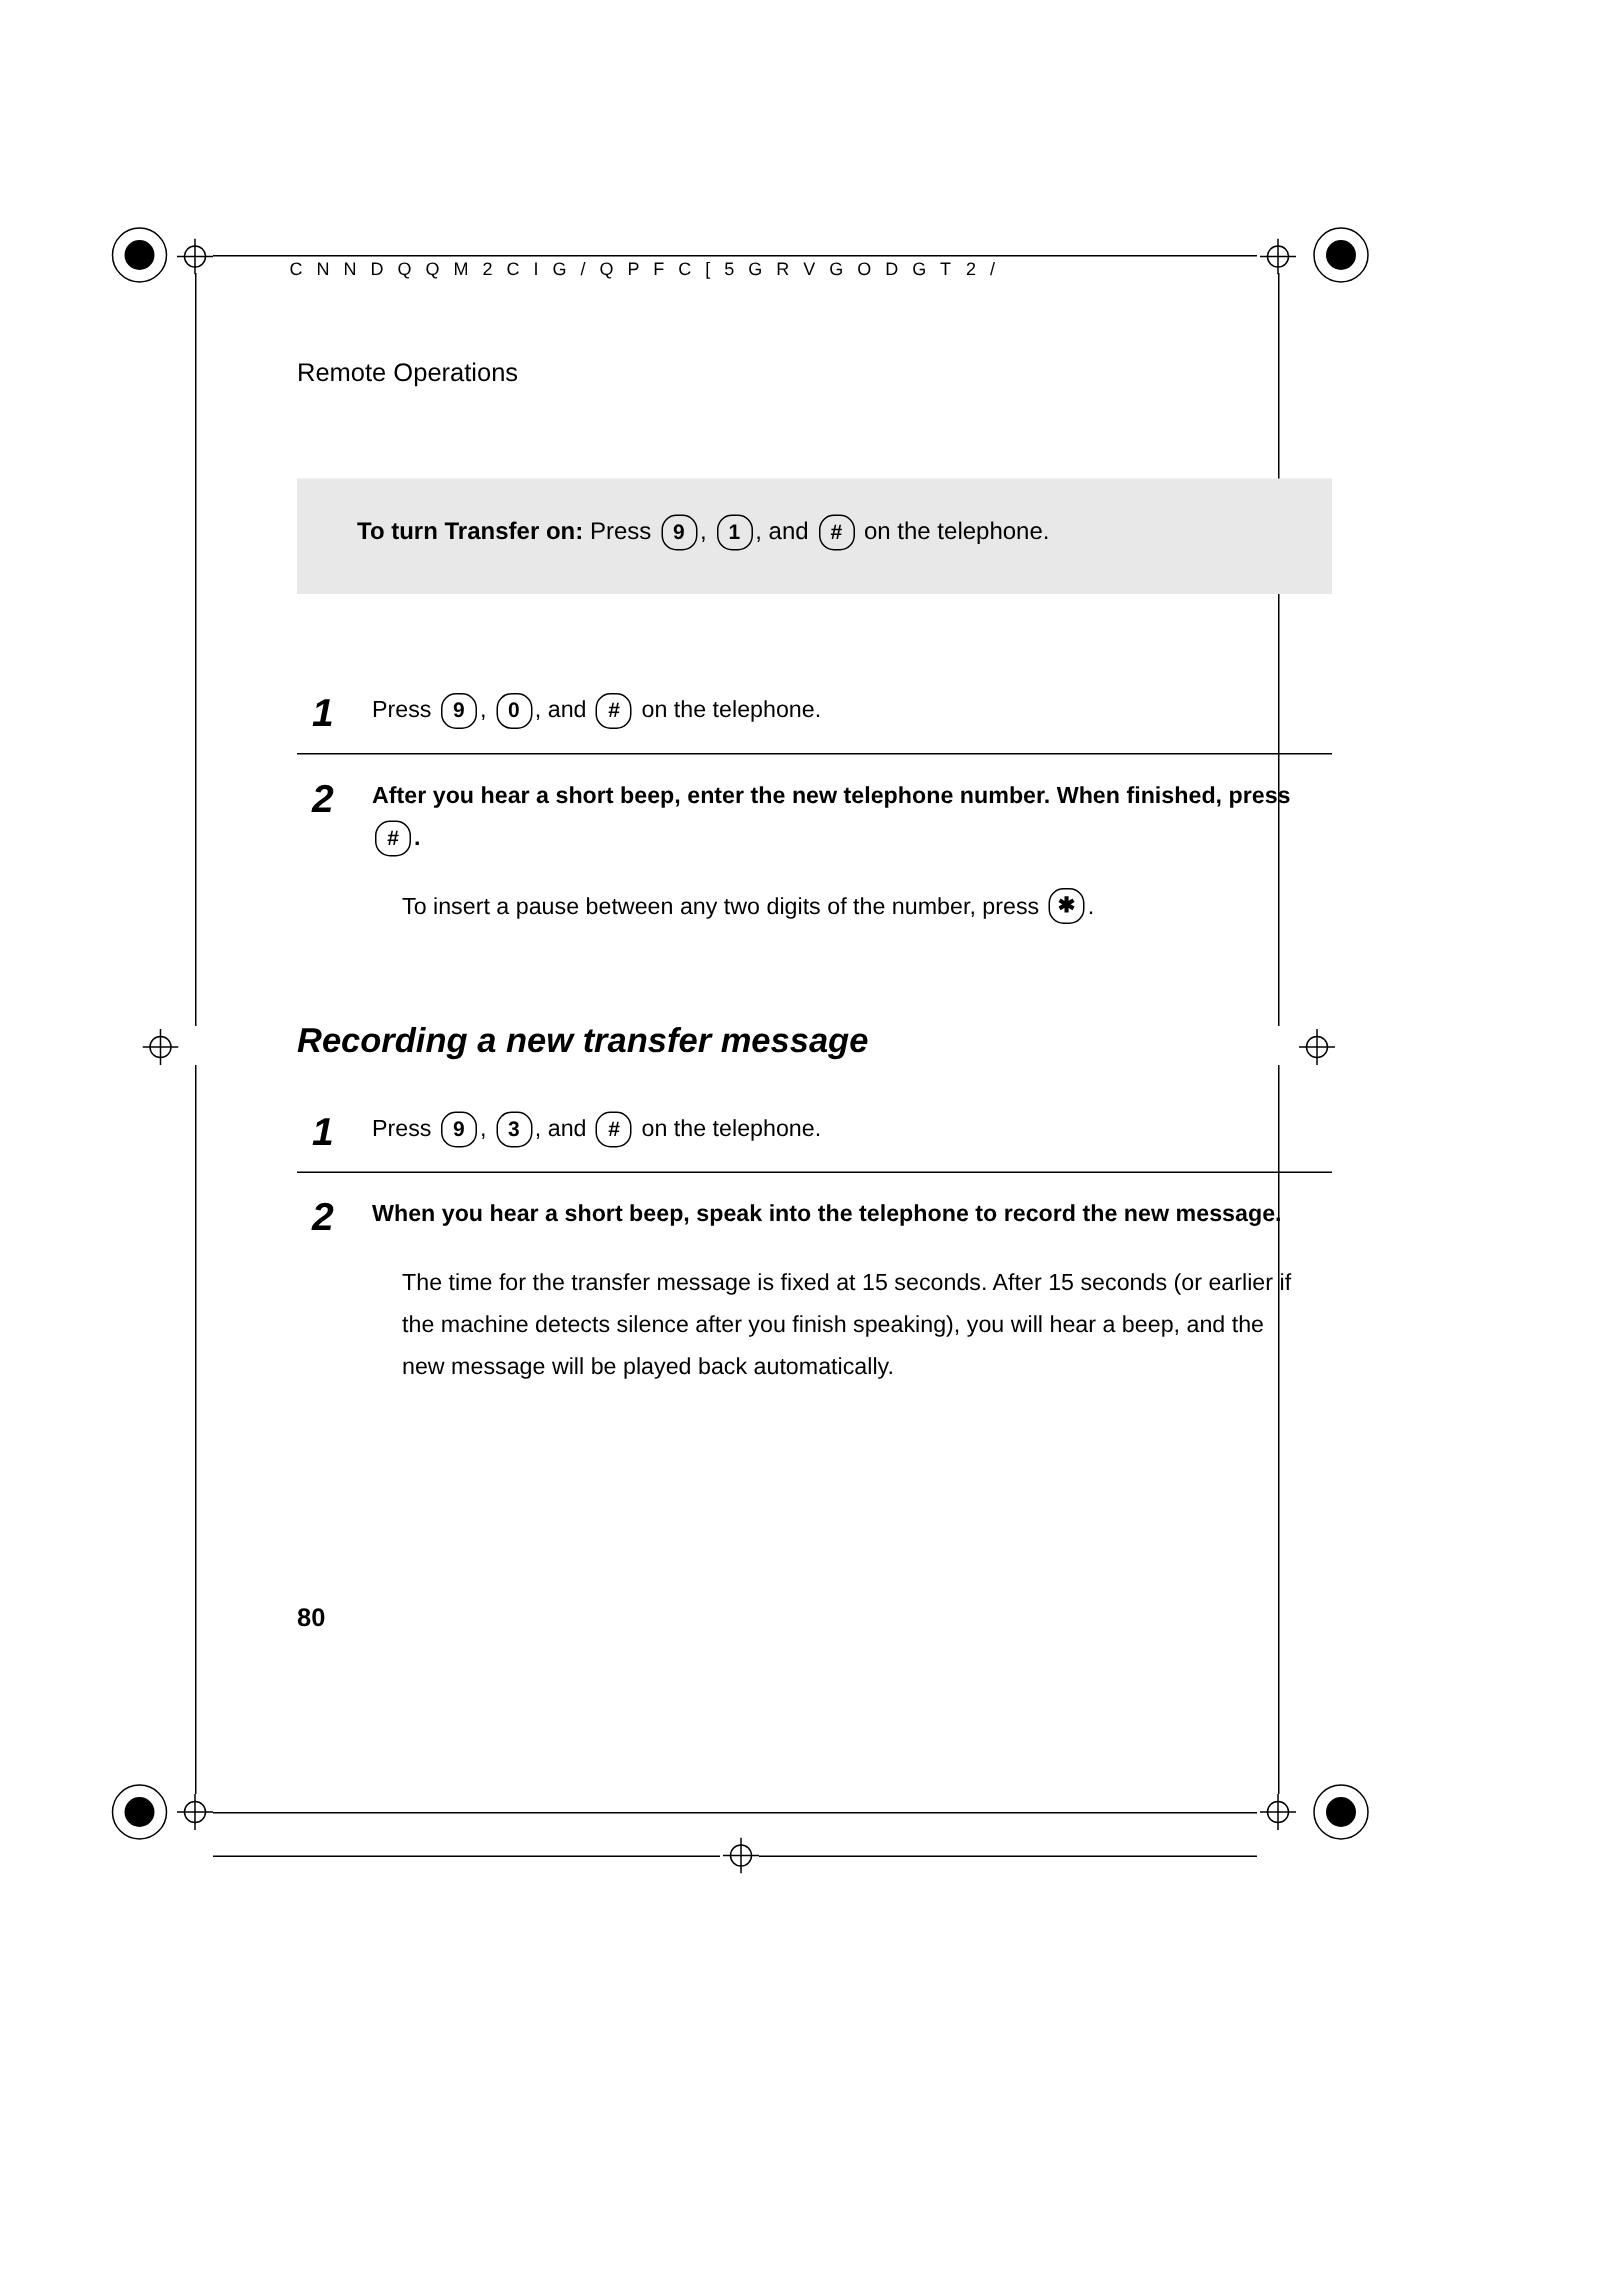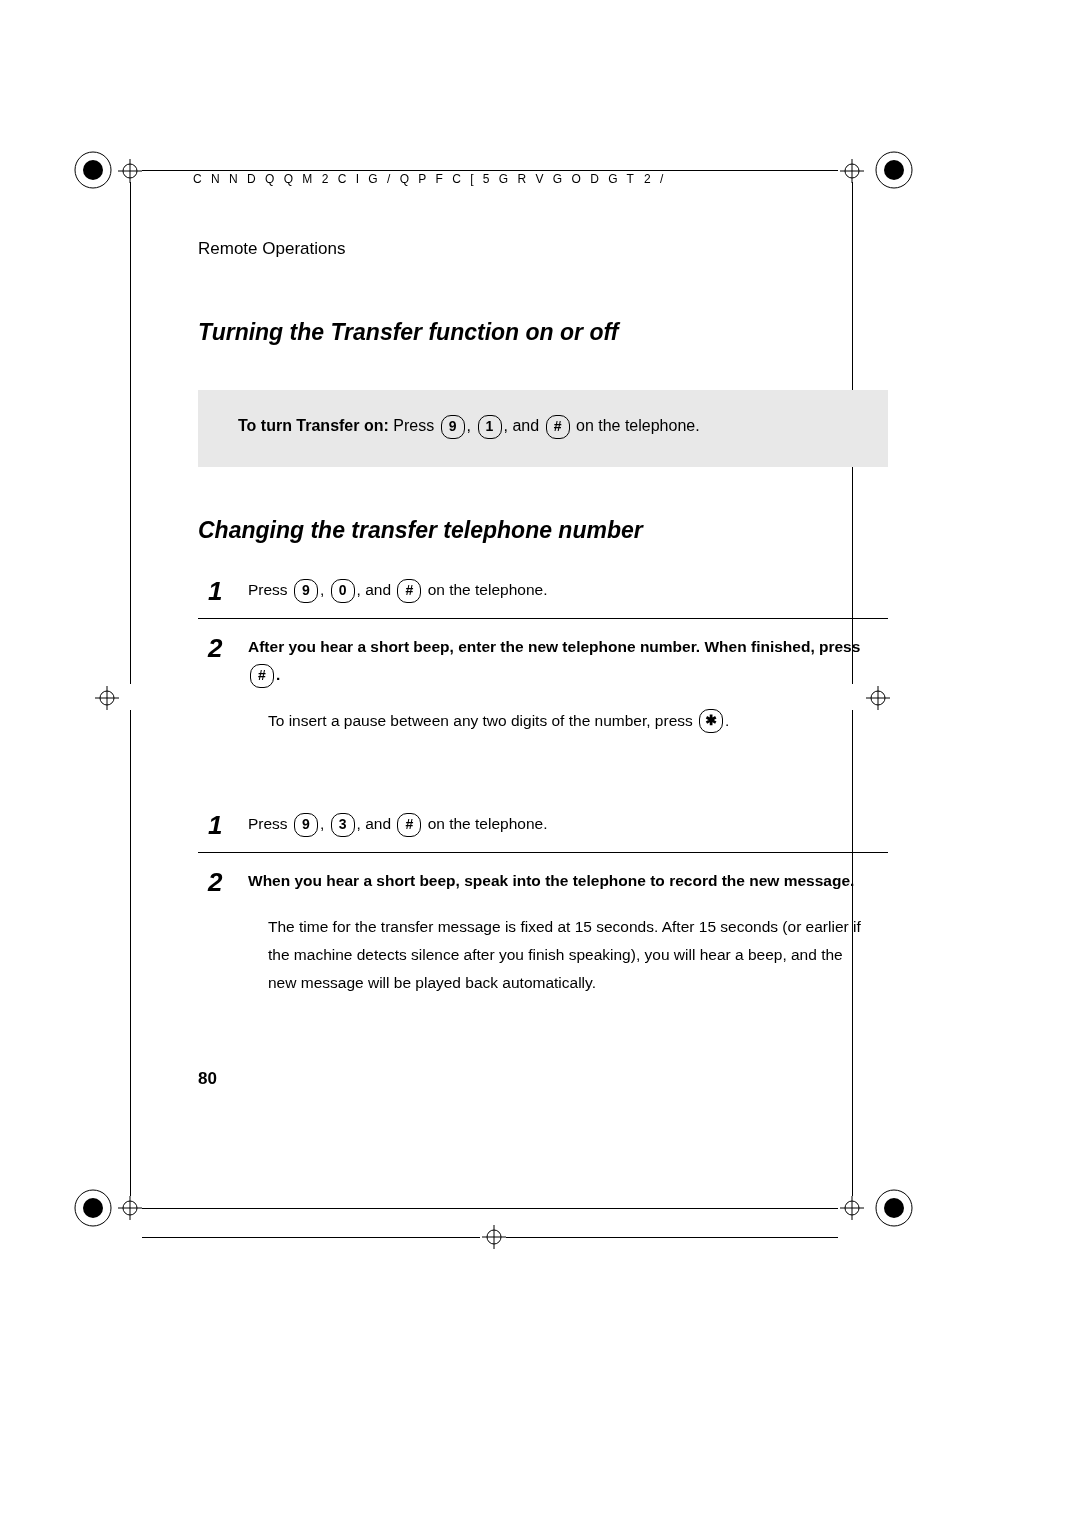--- a/index.html
+++ b/index.html
@@ -213,31 +213,29 @@
 <div class="reg-line-v" style="top:710px; left:852px; height:486px;"></div>
 <div class="reg-line-h" style="top:1237px; left:142px; width:338px;"></div>
 <div class="reg-line-h" style="top:1237px; left:506px; width:332px;"></div>
 
 <div class="header-line">C N N   D Q Q M    2 C I G        / Q P F C [    5 G R V G O D G T</div>
 <div class="header-right">2 /</div>
 
 <div class="content">
   <div class="breadcrumb">Remote Operations</div>
 
-  <div class="section-title">Turning the Transfer function on or off</div>
   <div class="shade-box">
     <div>
       <span class="bold">To turn Transfer on:</span><span> Press </span>
       <span class="key-btn">9</span><span>, </span>
       <span class="key-btn">1</span><span>, and </span>
       <span class="key-btn">#</span><span> on the telephone.</span>
     </div>
   </div>
 
-  <div class="section-title">Changing the transfer telephone number</div>
   <div class="steps">
     <div class="step">
       <div class="step-num">1</div>
       <div class="step-body bold">
         <span>Press </span>
         <span class="key-btn">9</span><span>, </span>
         <span class="key-btn">0</span><span>, and </span>
         <span class="key-btn">#</span><span> on the telephone.</span>
       </div>
     </div>
@@ -247,20 +245,21 @@
         <span class="bold">After you hear a short beep, enter the new telephone number. When finished, press </span>
         <span class="key-btn">#</span><span class="bold">.</span>
         <div class="step-note">
           <span>To insert a pause between any two digits of the number, press </span>
           <span class="key-btn">✱</span><span>.</span>
         </div>
       </div>
     </div>
   </div>
 
+  <div class="section-title">Recording a new transfer message</div>
   <div class="steps">
     <div class="step">
       <div class="step-num">1</div>
       <div class="step-body bold">
         <span>Press </span>
         <span class="key-btn">9</span><span>, </span>
         <span class="key-btn">3</span><span>, and </span>
         <span class="key-btn">#</span><span> on the telephone.</span>
       </div>
     </div>

